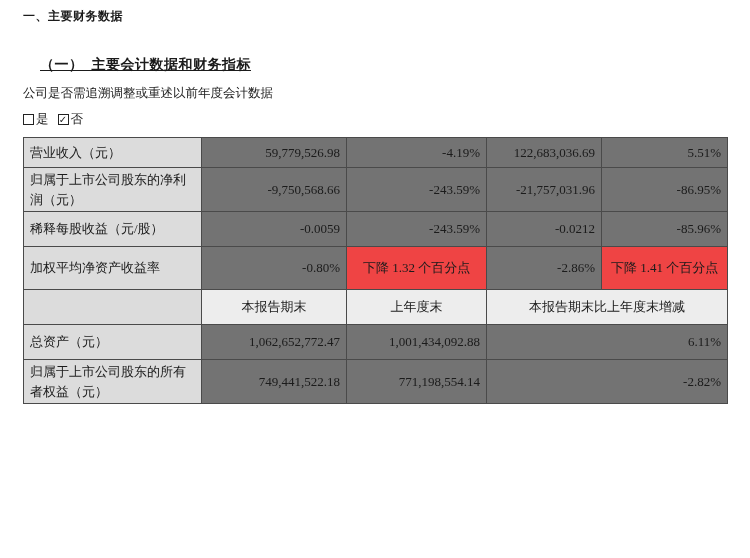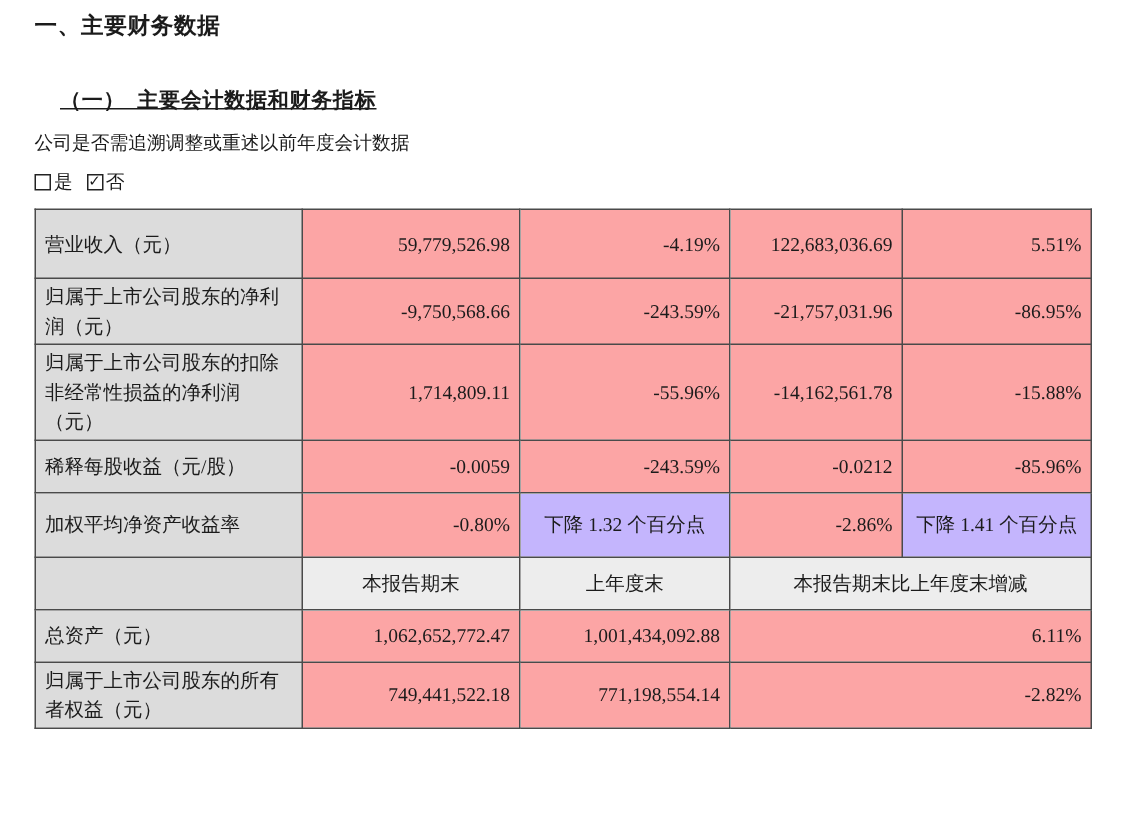--- a/index.html
+++ b/index.html
@@ -14,21 +14,21 @@
     font-family: "Liberation Serif", "DejaVu Serif", serif;
     color: #1b1b1b;
   }
   .doc {
     width: 750px;
     height: 558px;
     padding: 8px 23px 0 23px;
     overflow: hidden;
   }
   .title1 {
-    font-size: 15px;
+    font-size: 12px;
     font-weight: bold;
     margin: 0;
     letter-spacing: 0.5px;
   }
   .title2 {
     font-size: 14px;
     font-weight: bold;
     margin: 31px 0 0 17px;
     white-space: pre-wrap;
     letter-spacing: 0.5px;
@@ -75,22 +75,22 @@
   td.lbl {
     background: var(--label-bg);
     text-align: left;
     line-height: 1.35;
   }
   td.hd {
     background: var(--header-bg);
     text-align: center;
     line-height: 1.35;
   }
-  td.num { text-align: right; background: #fca5a5; margin-left: 28px; }
-  td.ctr { text-align: center; background: #c4b5fd; }
+  td.num { text-align: right; background: #737373; margin-left: 28px; }
+  td.ctr { text-align: center; background: #ef4444; }
   td.shade {
     background: var(--label-bg);
     text-align: center;
   }
 </style>
 </head>
 <body>
 
 <div class="doc">
 
@@ -119,43 +119,36 @@
     <colgroup>
       <col style="width:178px">
         <col style="width:145px">
         <col style="width:140px">
         <col style="width:115px">
         <col style="width:126px">
     </colgroup>
 
     <tbody>
 
-    <tr style="height:46px">
+    <tr style="height:30px">
       <td class="lbl">营业收入（元）</td>
       <td class="num">59,779,526.98</td>
       <td class="num">-4.19%</td>
       <td class="num">122,683,036.69</td>
       <td class="num">5.51%</td>
     </tr>
 
     <tr style="height:40px">
       <td class="lbl">归属于上市公司股东的净利润（元）</td>
       <td class="num">-9,750,568.66</td>
       <td class="num">-243.59%</td>
       <td class="num">-21,757,031.96</td>
       <td class="num">-86.95%</td>
     </tr>
 
-    <tr style="height:52px">
-      <td class="lbl">归属于上市公司股东的扣除非经常性损益的净利润（元）</td>
-      <td class="num">1,714,809.11</td>
-      <td class="num">-55.96%</td>
-      <td class="num">-14,162,561.78</td>
-      <td class="num">-15.88%</td>
-    </tr>
 
 
 
     <tr style="height:35px">
       <td class="lbl">稀释每股收益（元/股）</td>
       <td class="num">-0.0059</td>
       <td class="num">-243.59%</td>
       <td class="num">-0.0212</td>
       <td class="num">-85.96%</td>
     </tr>

